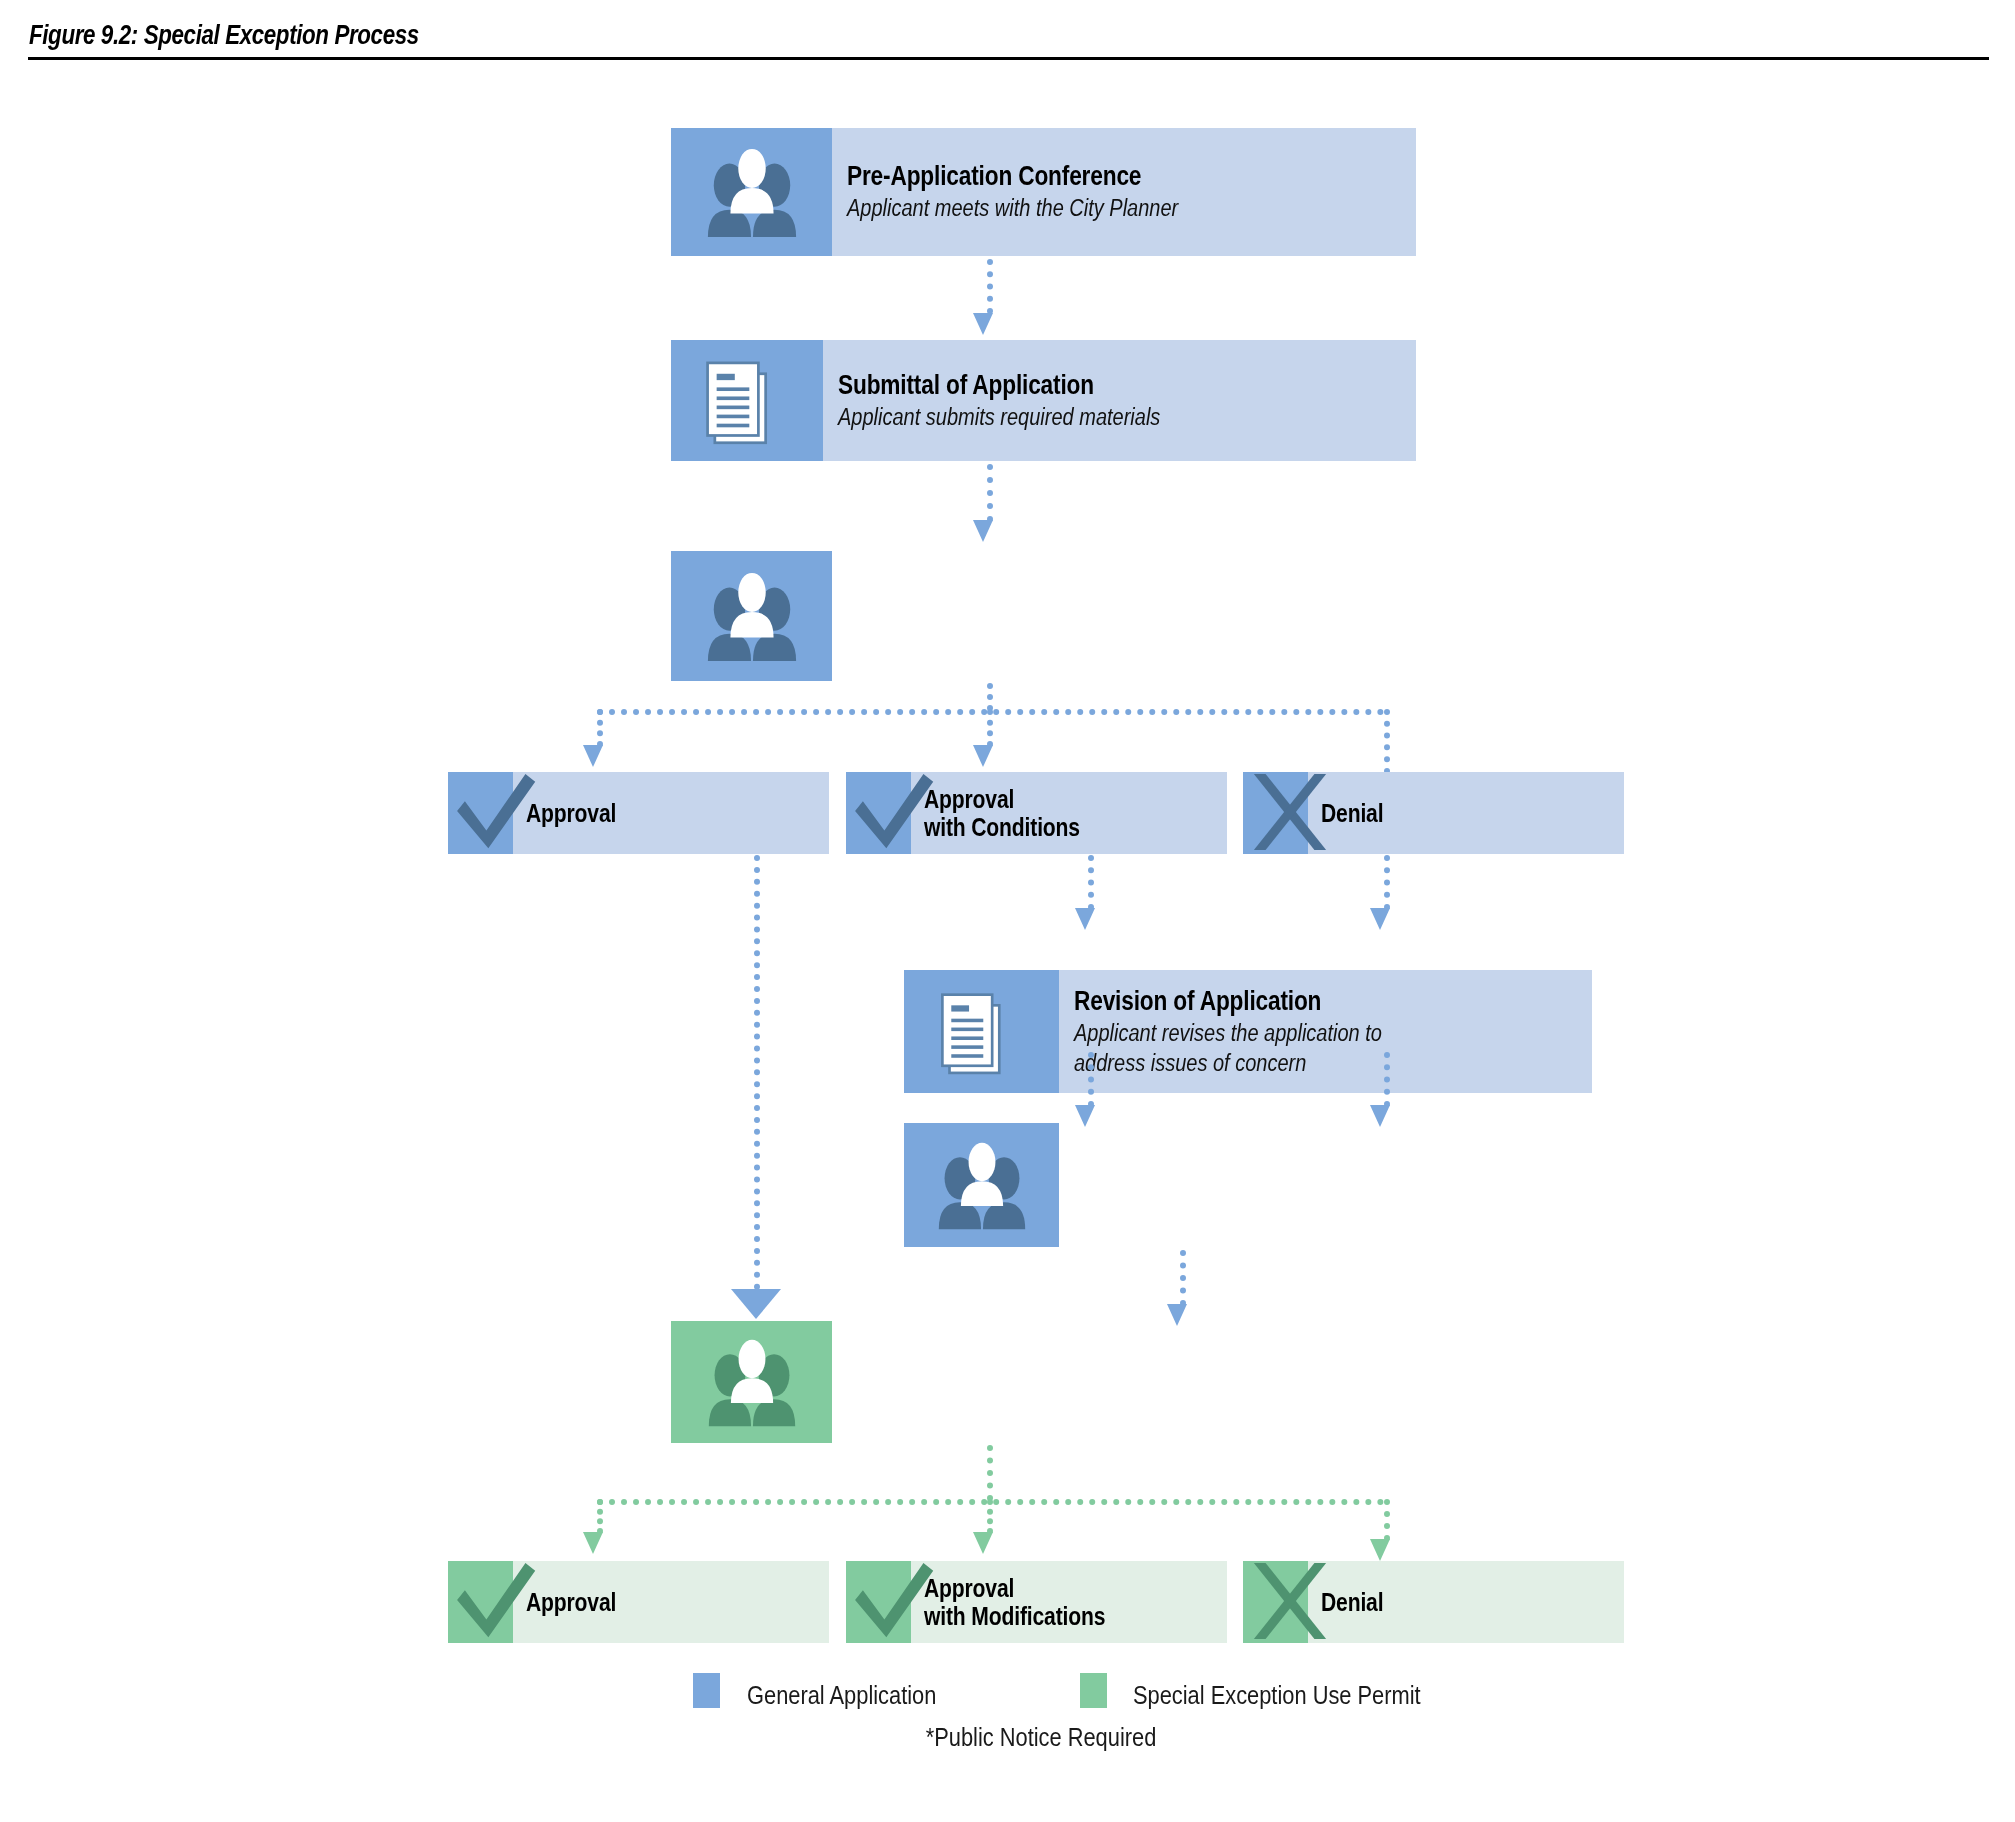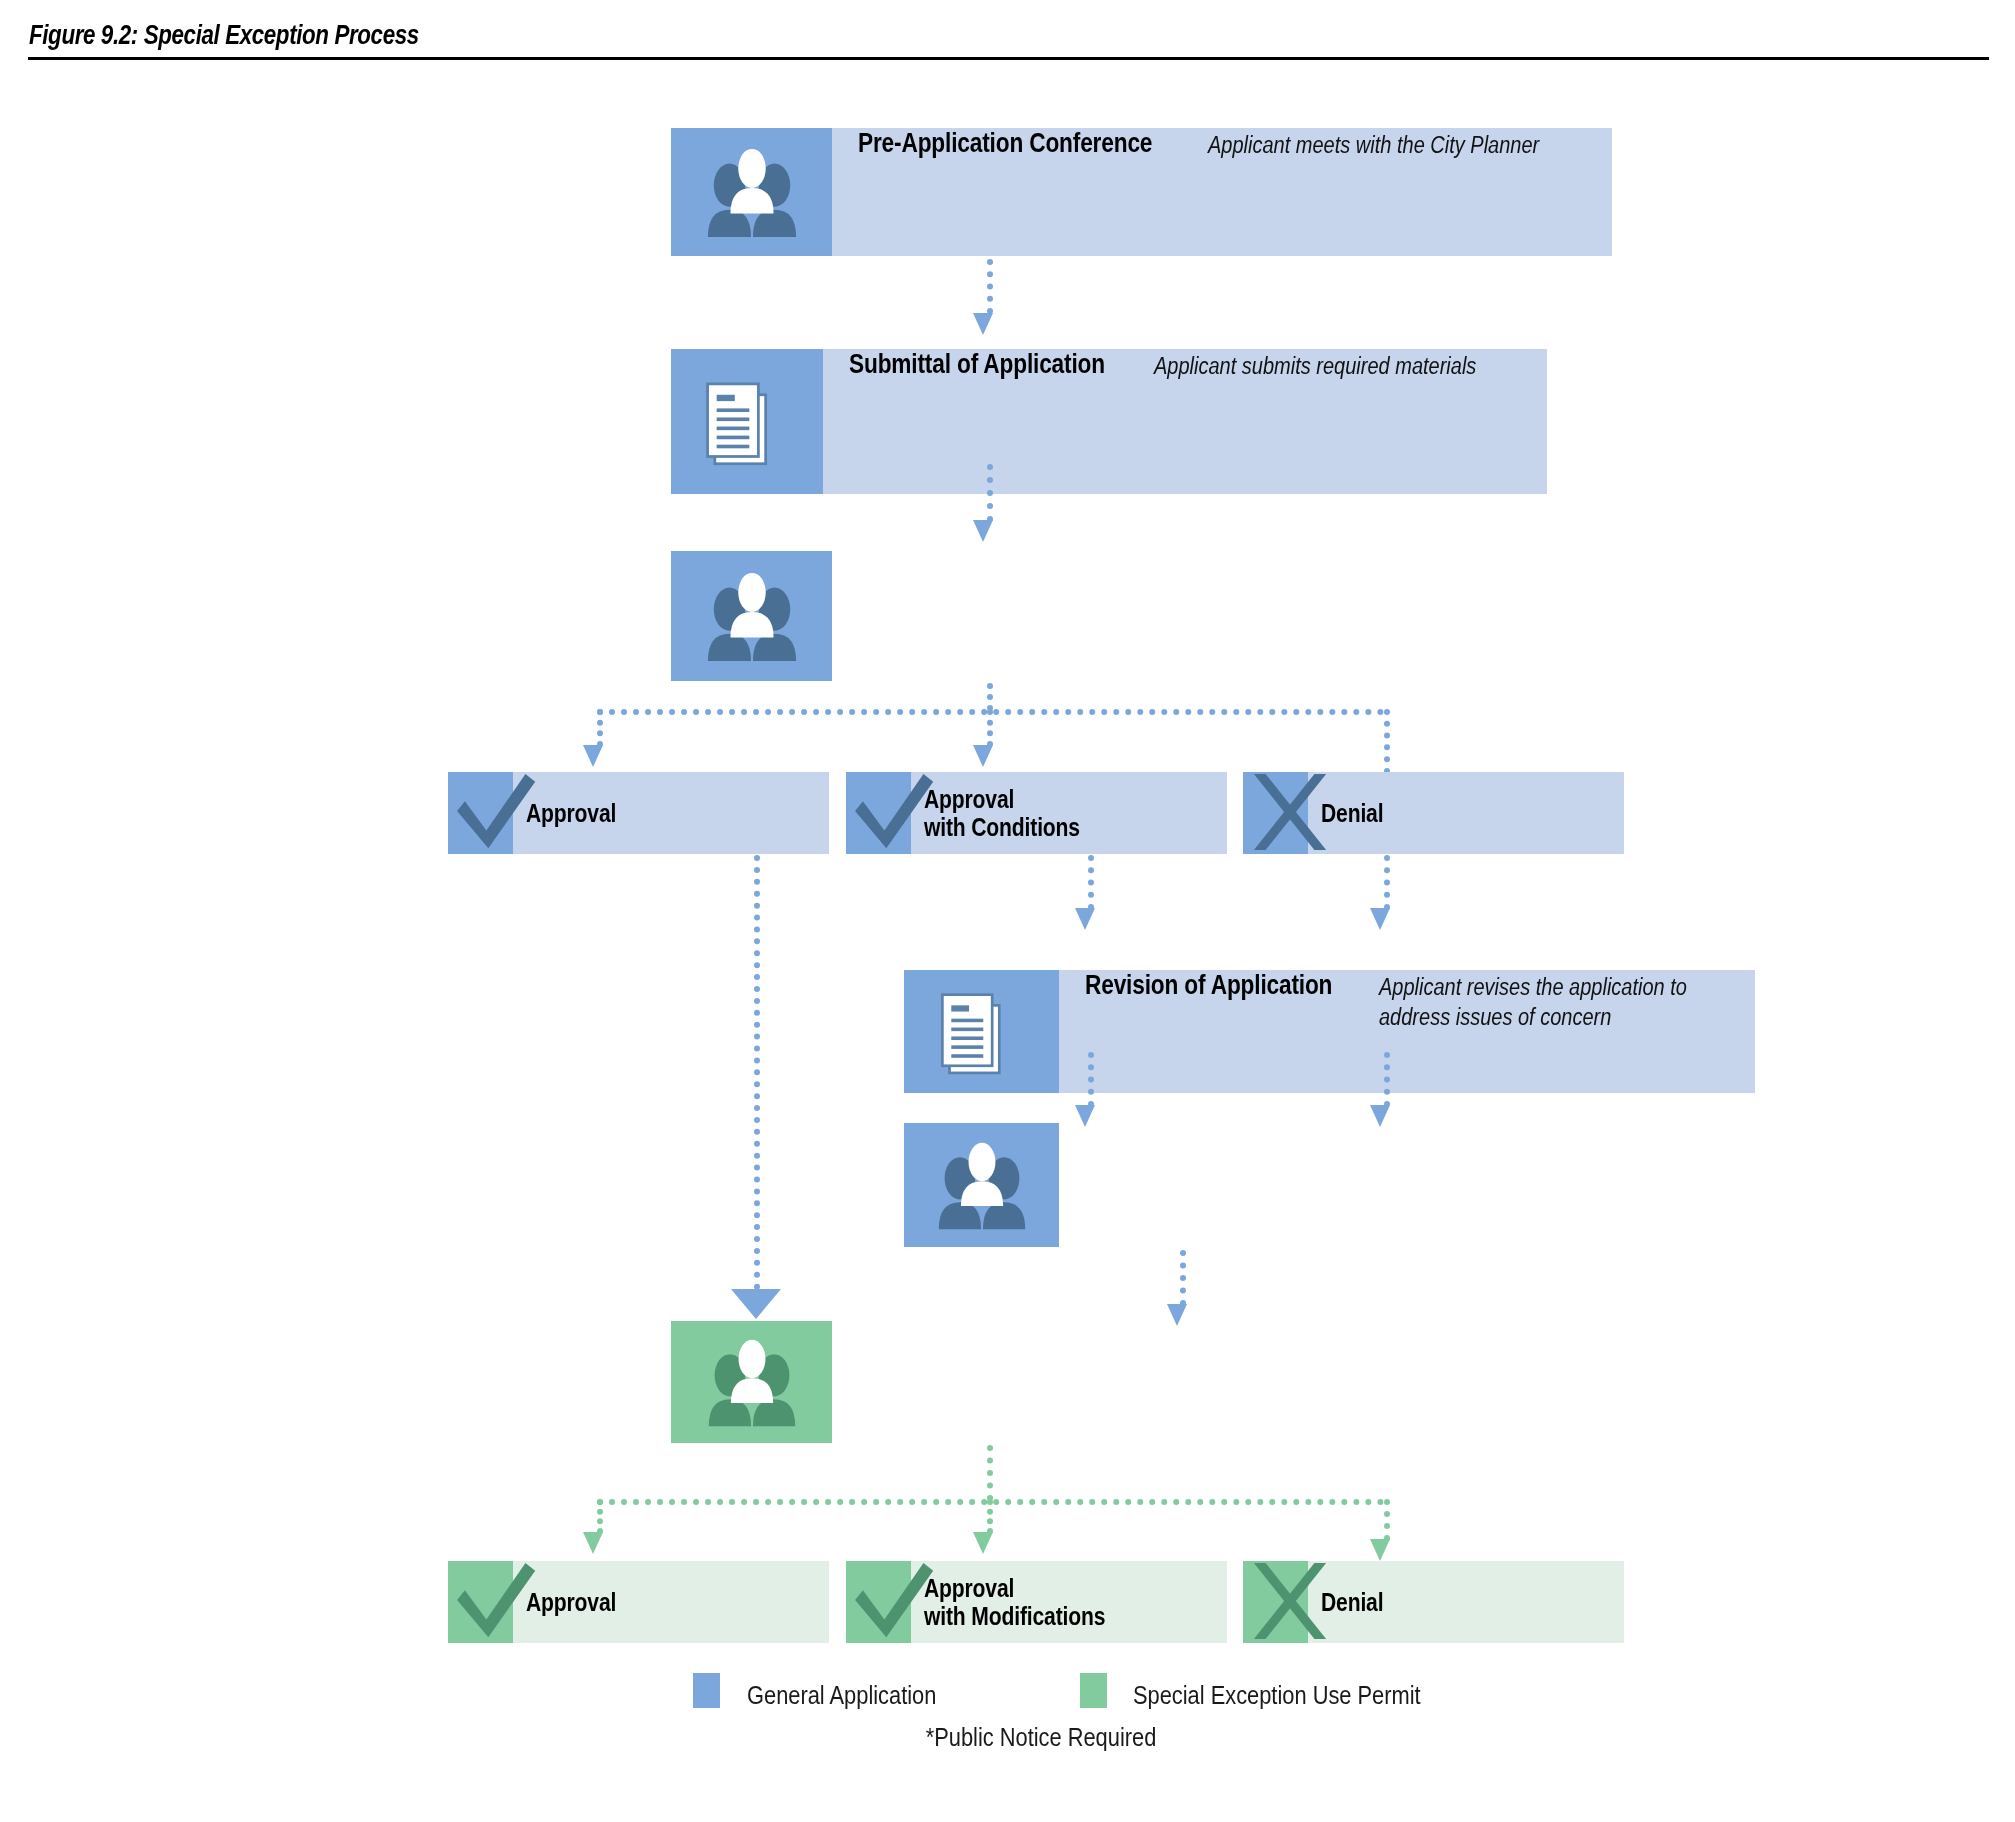--- a/index.html
+++ b/index.html
@@ -25,22 +25,22 @@
   }
 
   
   .node { position: absolute; display: flex; align-items: stretch; }
   .node .iconcell {
     position: relative; flex: 0 0 auto;
     display: flex; align-items: center; justify-content: center;
     overflow: visible;
   }
   .node .body {
-    flex: 1 1 auto; display: flex; flex-direction: row;
-    justify-content: center; padding-left: 26px;
+    flex: 1 1 auto; display: flex; flex-direction: column;
+    justify-content: center; padding-left: 15px;
   }
   .node .ttl {
     font-size: 27px; font-weight: 700; color: #000;
     transform: scaleX(0.84); transform-origin: left center;
     white-space: nowrap; letter-spacing: -0.2px; line-height: 1.12;
   }
   .node .sub {
     font-size: 24.4px; font-style: italic; color: #111;
     transform: scaleX(0.82); transform-origin: left center;
     white-space: nowrap; line-height: 1.22; margin-top: 2px;
@@ -122,21 +122,21 @@
       <div class="ttl">Pre-Application Conference</div>
       <div class="sub">
         <span>Applicant meets with the City Planner</span>
       </div>
     </div>
   </div>
 
   <div class="vline blue-c" style="left:987px; top:259px; height:55px;"></div>
   <div class="arrow blue-a narrow" style="left:973px; top:313px;"></div>
 
-  <div class="node blue" style="left:671px; top:349px; width:745px; height:145px;">
+  <div class="node blue" style="left:671px; top:340px; width:745px; height:121px;">
     <div class="iconcell" style="width:152px;">
       <svg class="gi" width="93" height="98" viewBox="0 0 100 108">
         <rect x="14" y="24" width="56" height="76" fill="#ffffff" stroke="#5A82AA" stroke-width="3"></rect>
         <rect x="6" y="12" width="56" height="80" fill="#ffffff" stroke="#5A82AA" stroke-width="3"></rect>
         <rect x="16" y="24" width="20" height="7" fill="#5A82AA"></rect>
         <rect x="16" y="39" width="36" height="4" fill="#5A82AA"></rect>
         <rect x="16" y="49" width="36" height="4" fill="#5A82AA"></rect>
         <rect x="16" y="59" width="36" height="4" fill="#5A82AA"></rect>
         <rect x="16" y="69" width="36" height="4" fill="#5A82AA"></rect>
         <rect x="16" y="79" width="36" height="4" fill="#5A82AA"></rect>

